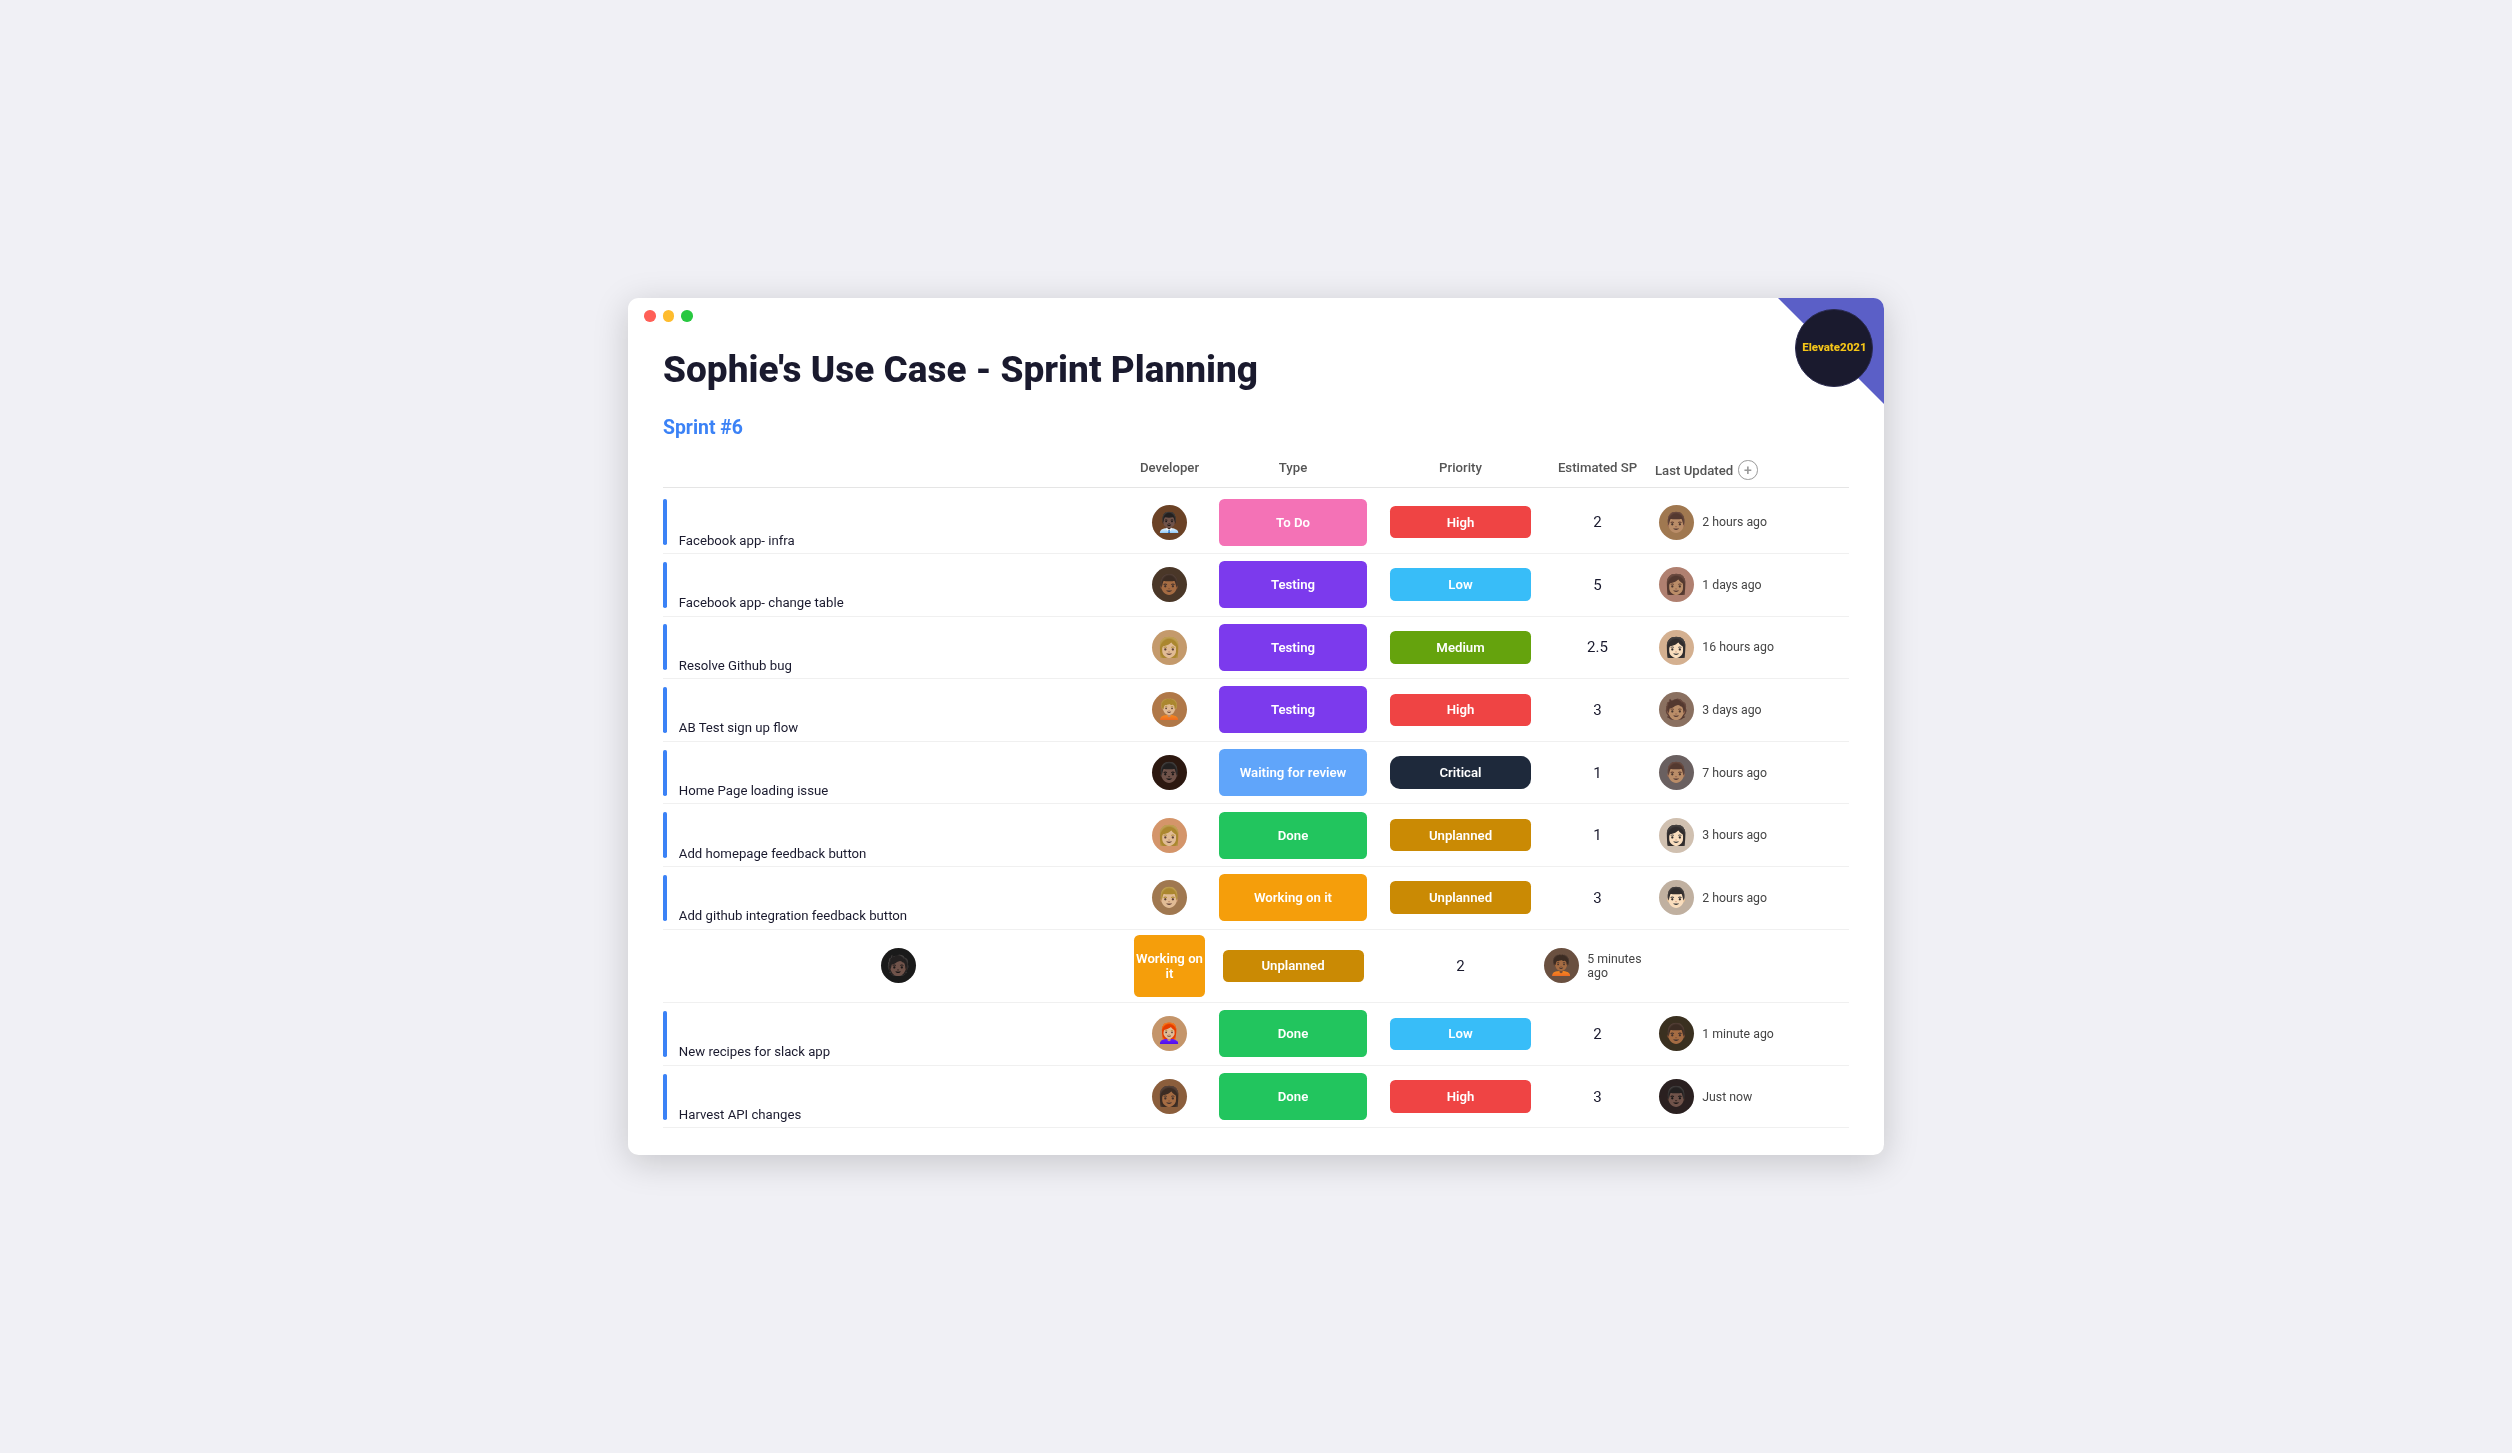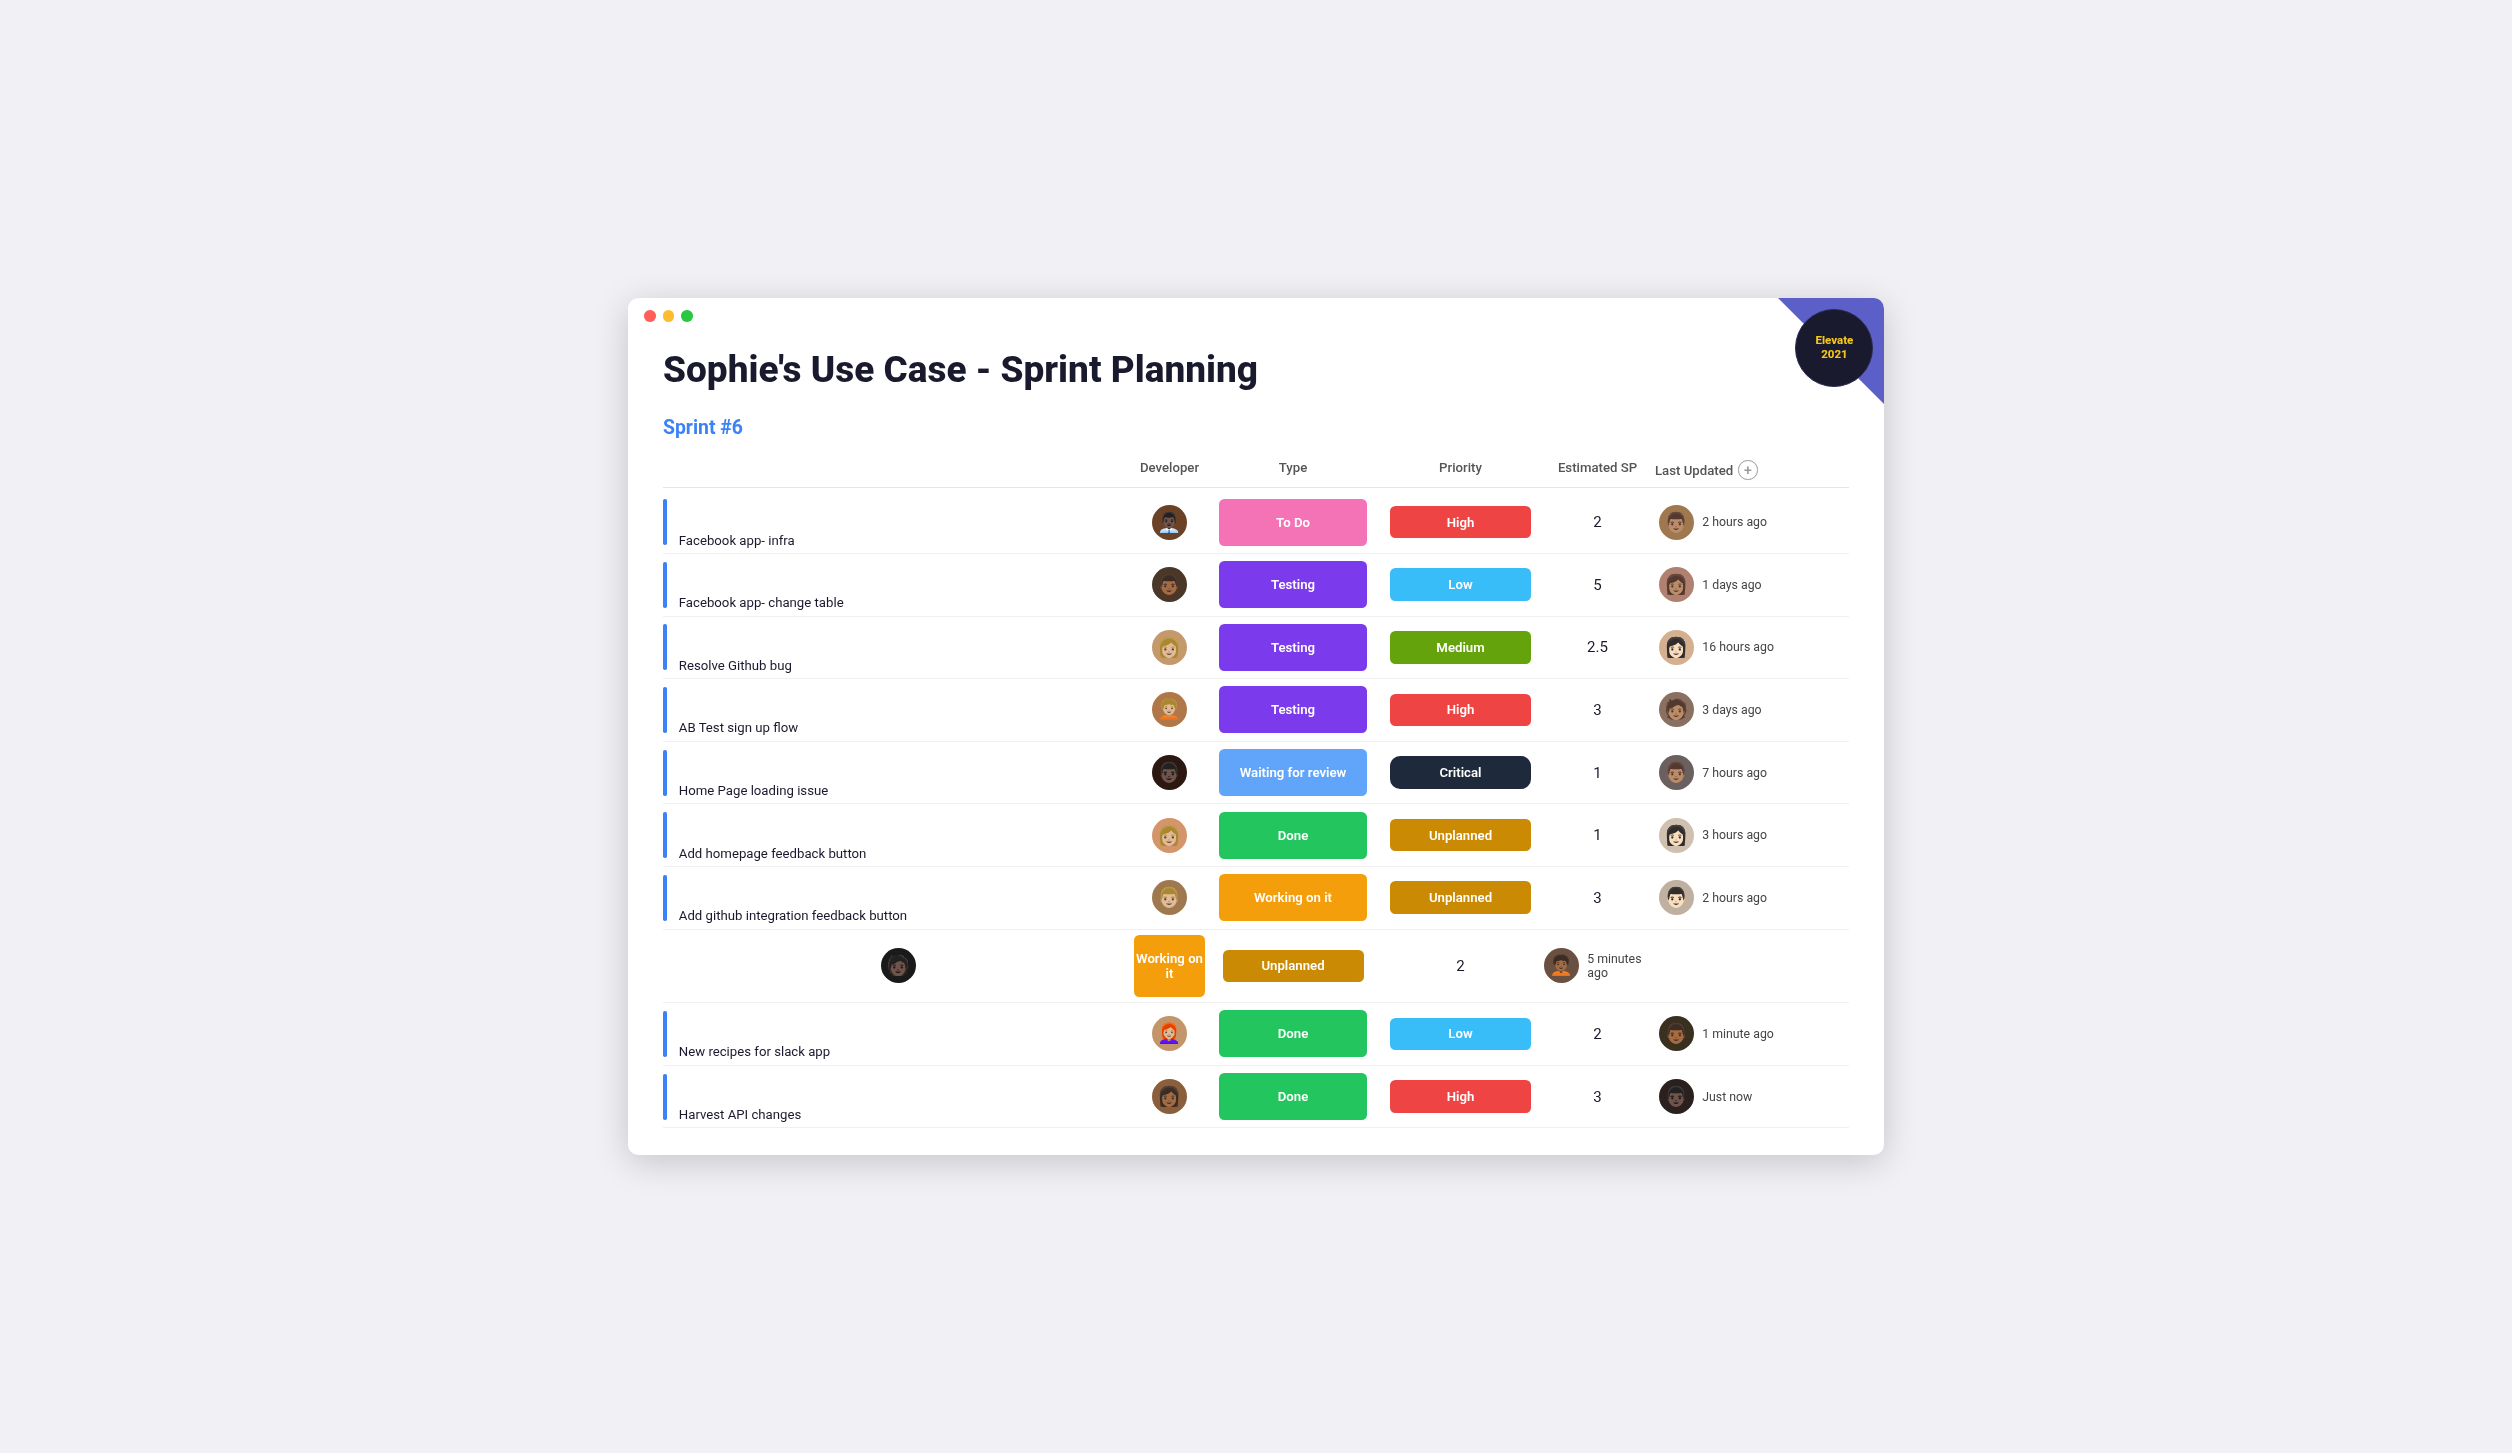--- a/index.html
+++ b/index.html
@@ -48,21 +48,21 @@
       border-width: 0 106px 106px 0;
       border-color: transparent #5b5fc7 transparent transparent;
     }
     .corner-badge-circle {
       position: absolute;
       top: 10.6px; right: 10.6px;
       width: 78px; height: 78px;
       border-radius: 50%;
       background: #1a1a2e;
       display: flex;
-      flex-direction: column;
+      flex-direction: row;
       align-items: center;
       justify-content: center;
       border: 1.8px solid #2a2a4e;
     }
     .badge-title {
       color: #f5c518;
       font-size: 11.5px;
       font-weight: 800;
       line-height: 1.2;
       text-align: center;

